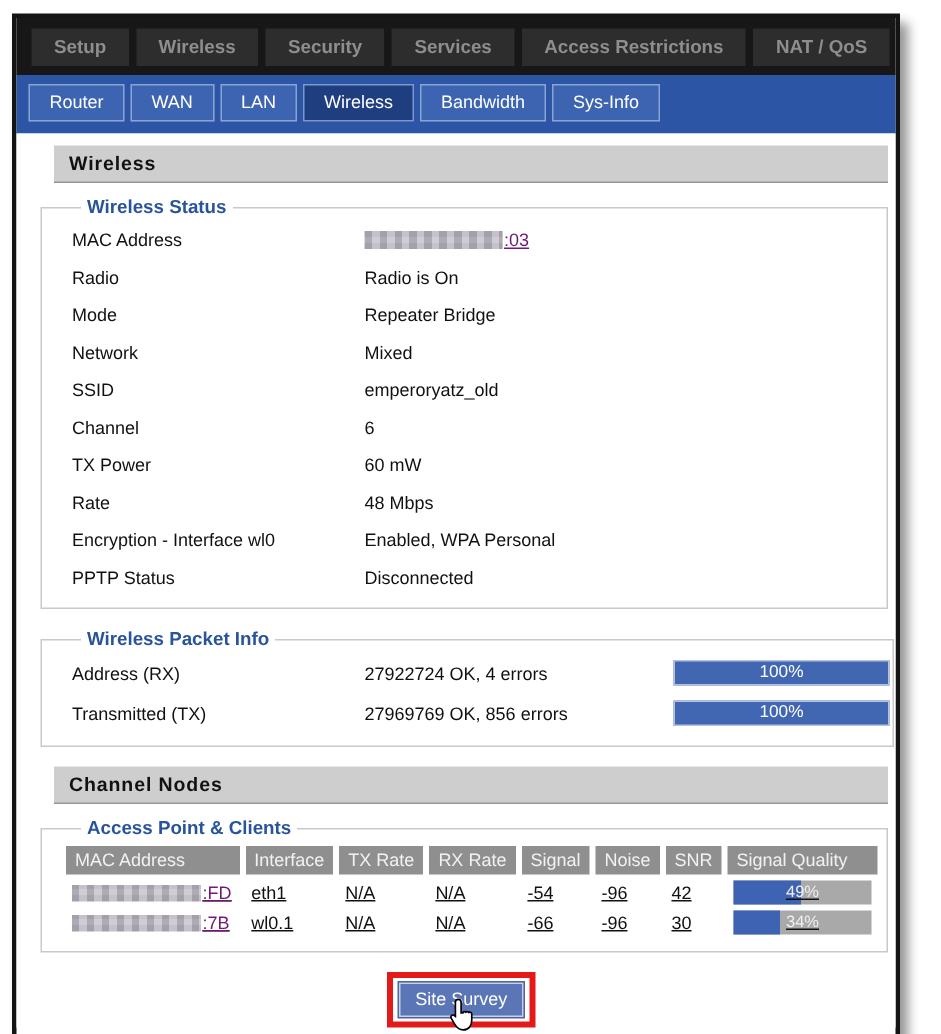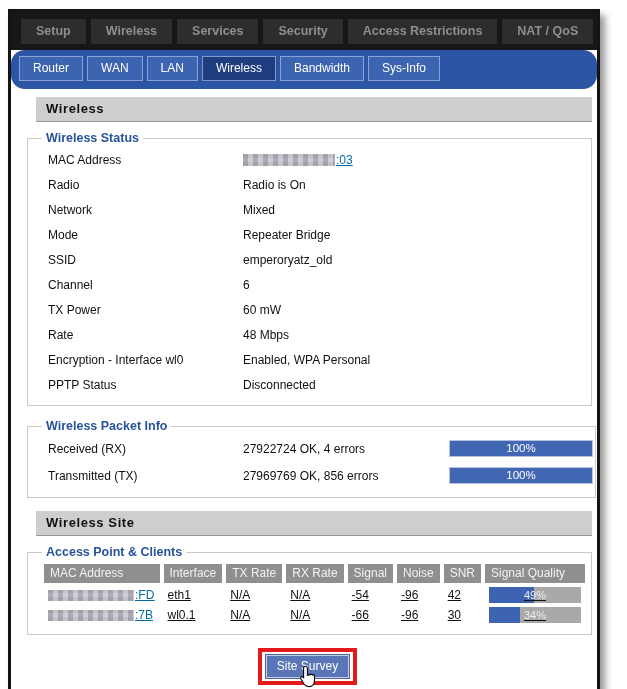--- a/index.html
+++ b/index.html
@@ -7,42 +7,42 @@
   .window { position:relative; width:592px; margin:9px 0 12px 8px; border:3px solid #141414;
             background:#fff; box-shadow:5px 6px 7px rgba(0,0,0,0.42); }
 
   
   .topnav { background:#171717; padding:7px 0 6px 10px; display:flex; gap:5px;
             overflow:hidden; white-space:nowrap; }
   .topnav .tab { background:#2d2d2d; color:#8e8e8e; font-weight:bold; font-size:12.5px;
                  padding:5px 15px 6px; flex:0 0 auto; cursor:pointer; }
 
   
-  .subnav { background:#2c55a5; padding:6px 0 8px 8px; display:flex; gap:4px; overflow:hidden;border-radius:14px; }
+  .subnav { background:#2c55a5; padding:6px 0 8px 8px; display:flex; gap:4px; overflow:hidden; }
   .subnav .tab { background:#3d64b0; border:1px solid #8ba3d3; color:#ffffff; font-size:12px;
                  padding:4px 13px 5px; flex:0 0 auto; cursor:pointer; }
   .subnav .tab.active { background:#1e3e80; border-color:#7e97cc; }
 
   .content { background:#fff; padding:8px 5px 0 12px; }
 
   .bar-header { background:#cecece; border-bottom:1px solid #979797; margin-left:13px;
                 padding:4px 10px 5px; font-weight:bold; font-size:13px; color:#111;
                 letter-spacing:0.6px; }
 
   fieldset { border:1px solid #c9c9c9; margin:9px 0 13px 4px; padding:2px 2px 8px 8px; }
-  legend { color:#29549c; font-weight:bold; font-size:12.5px; padding:0 4px; margin-left:6px; }
+  legend { color:#29549c; font-weight:bold; font-size:12.5px; padding:0 4px; margin-left:18px; }
 
   .row { display:flex; align-items:center; height:25px; font-size:12px; color:#111; }
   .row .lbl { width:207px; padding-left:12px; flex:0 0 auto; }
   .mac-wrap { display:flex; align-items:center; }
   .masked { display:inline-block; width:92px; height:12px; margin-right:1px;
             background:
               repeating-linear-gradient(90deg, rgba(146,142,156,0.55) 0 5px, rgba(206,204,211,0.55) 5px 10px),
               repeating-linear-gradient(0deg, #b9b5bf 0 4px, #d2cfd6 4px 8px); }
-  .mac-link { color:#0369a1; text-decoration:underline; cursor:pointer; }
+  .mac-link { color:#701a75; text-decoration:underline; cursor:pointer; }
 
   .pkt-row { display:flex; align-items:center; height:27px; font-size:12px; color:#111; }
   .pkt-row .lbl { width:207px; padding-left:12px; flex:0 0 auto; }
   .pkt-row .val { width:206px; flex:0 0 auto; }
   .pkt-bar { width:144px; background:#4166b2; border:1px solid #b6c2e0; color:#fff;
              text-align:center; font-size:11.5px; padding:1px 0 2px; }
 
   .ap-table { border-collapse:separate; border-spacing:4px 3px; font-size:12px; color:#111; margin-left:4px; }
   .ap-table th { background:#8f8f8f; color:#f2f2f2; font-weight:normal; text-align:left;
                  font-size:12px; padding:2px 6px 3px; white-space:nowrap; }
@@ -62,22 +62,22 @@
   .cursor { position:absolute; left:50%; top:13px; margin-left:-8px; z-index:2; }
 </style>
 </head>
 <body>
 
 <div class="window">
 
   <div class="topnav">
     <div class="tab">Setup</div>
     <div class="tab">Wireless</div>
+    <div class="tab">Security</div>
     <div class="tab">Services</div>
-    <div class="tab">Security</div>
     <div class="tab">Access Restrictions</div>
     <div class="tab">NAT / QoS</div>
 
   </div>
 
   <div class="subnav">
     <div class="tab">Router</div>
     <div class="tab">WAN</div>
     <div class="tab">LAN</div>
     <div class="tab active">Wireless</div>
@@ -97,26 +97,26 @@
         <span class="mac-wrap">
           <span class="masked"></span>
             <a class="mac-link">:03</a>
         </span>
       </div>
       <div class="row">
         <span class="lbl">Radio</span>
         <span class="val">Radio is On</span>
       </div>
       <div class="row">
+        <span class="lbl">Mode</span>
+        <span class="val">Repeater Bridge</span>
+      </div>
+      <div class="row">
         <span class="lbl">Network</span>
         <span class="val">Mixed</span>
-      </div>
-      <div class="row">
-        <span class="lbl">Mode</span>
-        <span class="val">Repeater Bridge</span>
       </div>
       <div class="row">
         <span class="lbl">SSID</span>
         <span class="val">emperoryatz_old</span>
       </div>
       <div class="row">
         <span class="lbl">Channel</span>
         <span class="val">6</span>
       </div>
       <div class="row">
@@ -133,32 +133,32 @@
       </div>
       <div class="row">
         <span class="lbl">PPTP Status</span>
         <span class="val">Disconnected</span>
       </div>
     </fieldset>
 
     <fieldset>
       <legend>Wireless Packet Info</legend>
       <div class="pkt-row">
-        <span class="lbl">Received (RX)</span>
+        <span class="lbl">Address (RX)</span>
         <span class="val">27922724 OK, 4 errors</span>
         <span class="pkt-bar">100%</span>
       </div>
       <div class="pkt-row">
         <span class="lbl">Transmitted (TX)</span>
         <span class="val">27969769 OK, 856 errors</span>
         <span class="pkt-bar">100%</span>
       </div>
     </fieldset>
 
-    <div class="bar-header">Wireless Site</div>
+    <div class="bar-header">Channel Nodes</div>
 
     <fieldset>
       <legend>Access Point &amp; Clients</legend>
       <table class="ap-table">
         <thead>
           <tr>
             <th class="w-mac">MAC Address</th>
             <th class="w-if">Interface</th>
             <th class="w-tx">TX Rate</th>
             <th class="w-rx">RX Rate</th>

